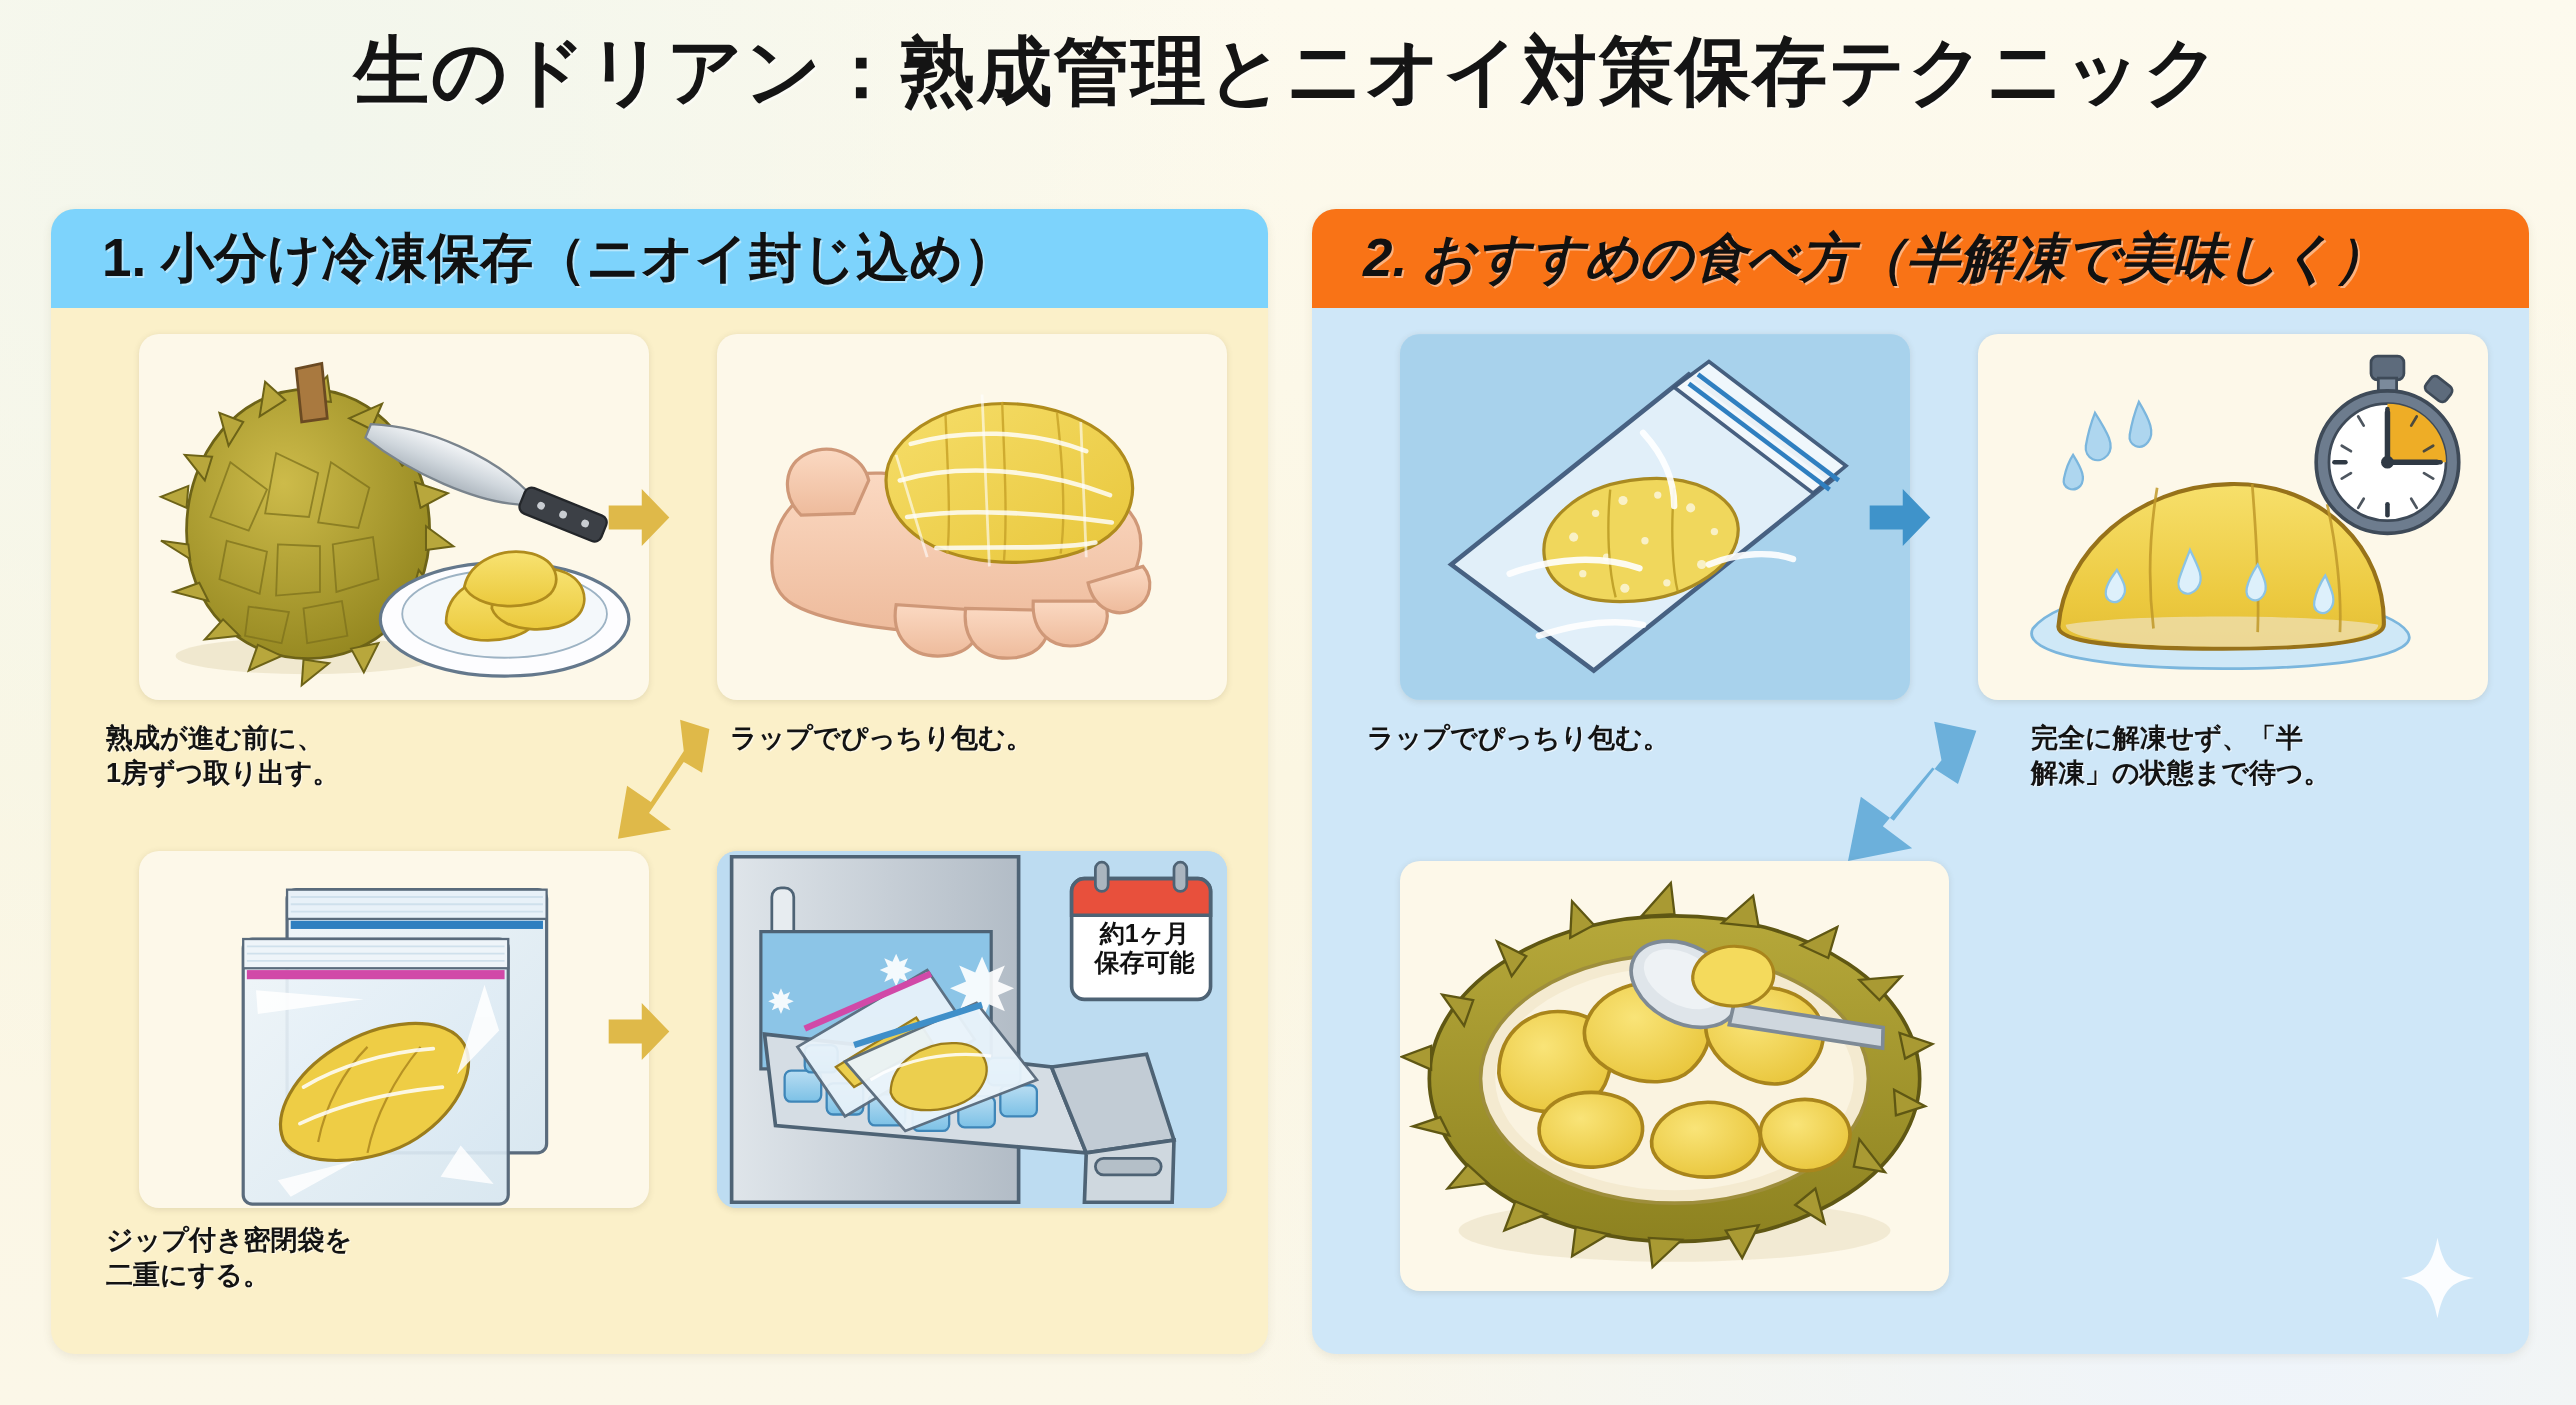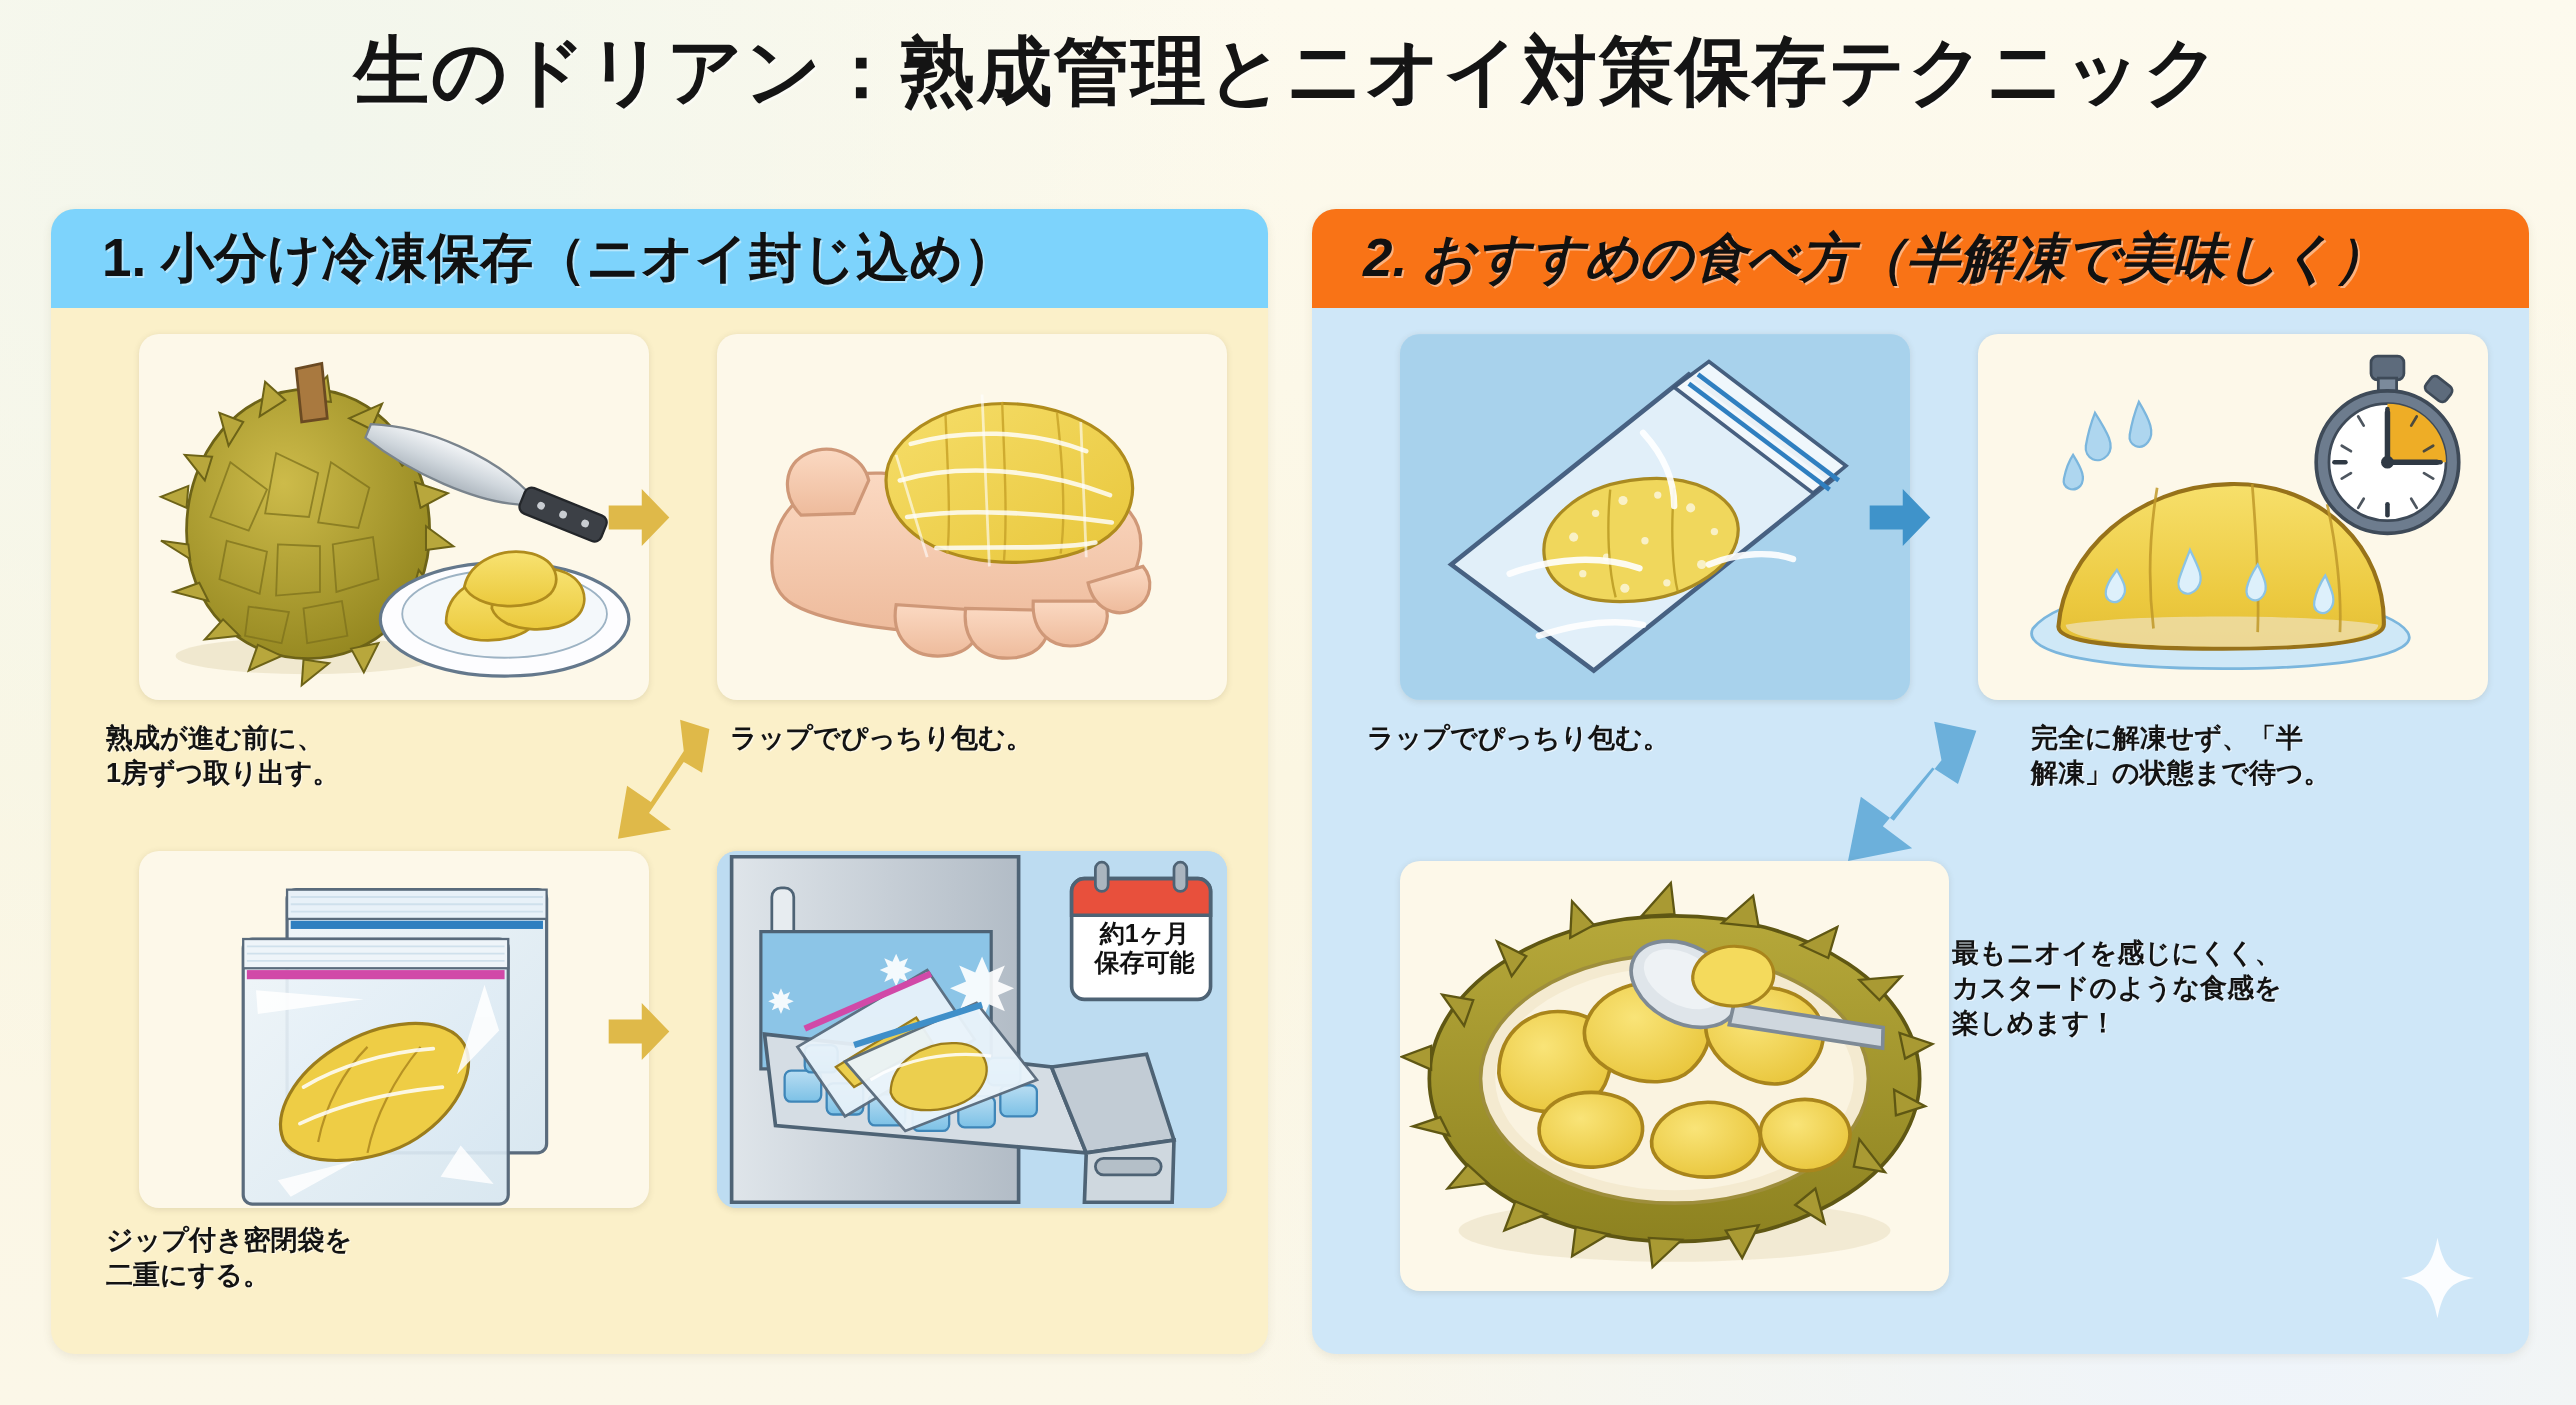--- a/index.html
+++ b/index.html
@@ -543,23 +543,20 @@
         <g transform="translate(296,86) rotate(28)">
           <ellipse cx="36" cy="36" rx="62" ry="42" fill="#dfe5ea" stroke="#7e8a96" stroke-width="4"></ellipse>
           <ellipse cx="32" cy="32" rx="46" ry="28" fill="#eef2f5"></ellipse>
           <path d="M94 30 L250 -24 L260 -4 L100 52Z" fill="#cfd7de" stroke="#7e8a96" stroke-width="4"></path>
         </g>
 
         <path d="M320 130 C318 104 352 86 384 96 C412 104 416 132 396 148 C372 168 324 158 320 130Z" fill="#f4da5c" stroke="#a9851c" stroke-width="3.5"></path>
       </svg>
     </div>
 
-    <div class="caption" style="left:640px;top:628px;width:549px;">最もニオイを感じにくく、
-カスタードのような食感を
-楽しめます！</div>
 
     <div class="sparkle" style="left:1085px;top:926px;width:81px;height:88px;">
       <svg viewBox="0 0 88 96" width="81" height="88">
         <path d="M44 4 C50 34 58 44 84 48 C58 52 50 62 44 92 C38 62 30 52 4 48 C30 44 38 34 44 4Z" fill="#ffffff" opacity=".9"></path>
       </svg>
     </div>
 
   </div>
 </div>
 

